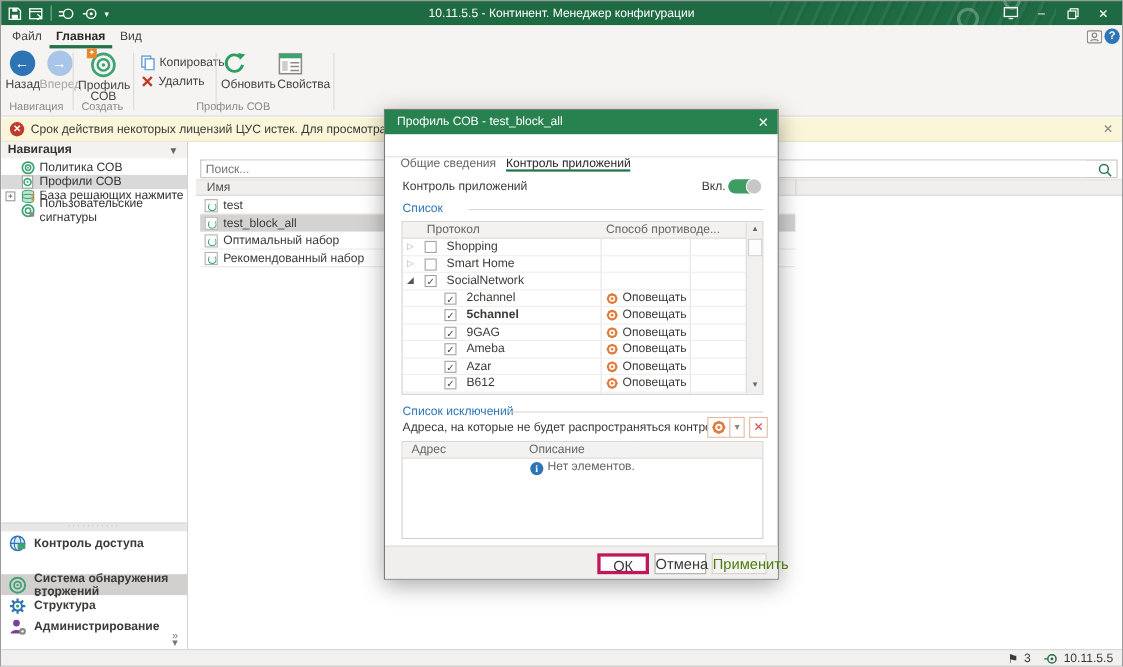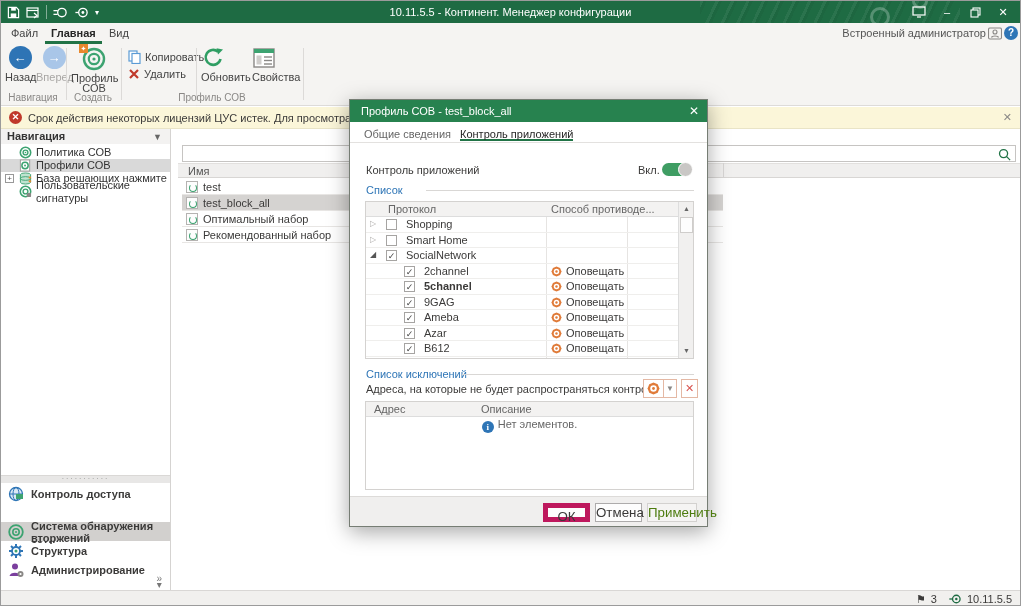--- a/index.html
+++ b/index.html
@@ -69,21 +69,21 @@
   
   .statusbar { position:absolute; left:0; top:589px; width:100%; height:17px; background:#f1f0ee; border-top:1px solid #d9d7d5; }
   .sb-right { position:absolute; right:8px; top:0; height:16px; display:flex; align-items:center; gap:5px; color:#3b3a39; }
   .flagglyph { font-size:11px; color:#3b3a39; }
 
   
   .dialog { position:absolute; left:348px; top:98px; width:359px; height:428px; background:#fff; border:1px solid #767d74; box-shadow:0 5px 20px rgba(0,0,0,.35); }
   .dlg-hdr { position:absolute; left:0; top:0; width:100%; height:22px; background:#27824f; color:#fff; line-height:22px; padding-left:11px; }
   .dlg-x { position:absolute; right:8px; top:0; line-height:22px; color:#fff; font-size:12px; }
   .dlg-tabs { position:absolute; left:0; top:22px; width:100%; height:21px; border-bottom:1px solid #e3e1df; }
-  .dtab { position:absolute; top:3px; height:16px; line-height:19px; color:#666; }
+  .dtab { position:absolute; top:18px; height:16px; line-height:19px; color:#666; }
   .dtab.active { color:#262626; border-bottom:2px solid #217346; }
   .dlg-label { position:absolute; color:#3b3a39; }
   .seclink { position:absolute; color:#2e75b6; }
   .secline { position:absolute; height:1px; background:#d9d7d5; }
   .toggle { position:absolute; width:30px; height:13px; border-radius:7px; background:#3f9d63; }
   .toggle .knob { position:absolute; right:-1px; top:-1px; width:15px; height:15px; border-radius:50%; background:#c9c7c5; border:1px solid #fff; }
 
   .ptable { position:absolute; left:15px; top:101px; width:329px; height:158px; border:1px solid #d4d2d0; overflow:hidden; background:#fff; }
   .pt-hdr { position:relative; height:15px; background:#f3f2f1; border-bottom:1px solid #ddd; color:#666; }
   .pt-body { position:relative; }
@@ -100,21 +100,21 @@
   .scr-thumb { position:absolute; left:1px; top:15px; width:13px; height:16px; background:#fdfdfd; border:1px solid #cfcdcb; }
 
   .xtool { position:absolute; top:279px; height:19px; border:1px solid #e4b8a4; background:#fff; display:flex; align-items:center; justify-content:center; }
   .xtable { position:absolute; left:15px; top:301px; width:329px; height:89px; border:1px solid #d4d2d0; background:#fff; }
   .xt-hdr { position:relative; height:15px; background:#f3f2f1; border-bottom:1px solid #ddd; color:#666; }
   .xt-empty { position:absolute; left:0; top:16px; width:100%; text-align:center; color:#666; }
   .infodot { display:inline-block; width:12px; height:12px; border-radius:50%; background:#2e75b6; color:#fff; font-size:9px; font-weight:bold; line-height:12px; text-align:center; vertical-align:-2px; margin-right:4px; font-family:"Liberation Serif",serif; }
 
   .dlg-footer { position:absolute; left:0; bottom:0; width:100%; height:30px; background:#f0efee; border-top:1px solid #dddbd9; }
   .dbtn { position:absolute; top:6px; width:47px; height:19px; background:#fdfdfd; border:1px solid #adabab; text-align:center; line-height:17px; color:#3b3a39; }
-  .dbtn.primary { border:5px solid #be185d; }
+  .dbtn.primary { border:3px solid #be185d; }
   .dbtn.disabled { border:1px solid #d3d1cf; color:#4d7c0f; background:#f5f4f3; }
 
   svg { display:block; }
 </style>
 </head>
 <body>
 
 <div class="window">
 
   <div class="titlebar">
@@ -170,21 +170,20 @@
         </span>
       <span class="tb-btn">✕</span>
     </div>
   </div>
 
   <div class="ribbon">
     <div class="rtabs">
       <span class="rtab" style="left:4px;">Файл</span>
       <span class="rtab active" style="left:44px;">Главная</span>
       <span class="rtab" style="left:102px;">Вид</span>
-      <span class="ruser">Встроенный администратор</span>
       <span class="rusericon">
           <svg width="14" height="13" viewBox="0 0 14 13">
             <rect x="0.5" y="1" width="13" height="11" rx="1.5" fill="none" stroke="#8a8886" stroke-width="1.1"></rect>
             <circle cx="7" cy="5" r="2" fill="none" stroke="#8a8886" stroke-width="1.1"></circle>
             <path d="M3.5 10.5 C4 8.5 10 8.5 10.5 10.5" fill="none" stroke="#8a8886" stroke-width="1.1"></path>
           </svg>
         </span>
       <span class="rhelp">?</span>
     </div>
     <div class="rbody">
@@ -372,20 +371,21 @@
             <circle cx="12.5" cy="12" r="1.1" fill="#fff"></circle>
           </svg>
         </span>
       <span>Администрирование</span>
     </div>
     <div class="nav-chevrons">»<br>▾</div>
   </div>
 
   <div class="listpanel">
     <div class="lp-search">
+      <input placeholder="Поиск..." style="">
       <span class="mag">
           <svg width="15" height="15" viewBox="0 0 16 16">
             <circle cx="7" cy="7" r="4.3" fill="none" stroke="#217346" stroke-width="1.4"></circle>
             <line x1="10.3" y1="10.3" x2="14" y2="14" stroke="#217346" stroke-width="1.4"></line>
           </svg>
         </span>
     </div>
     <div class="lp-colhdr">
       <span class="cname">Имя</span>
     </div>

